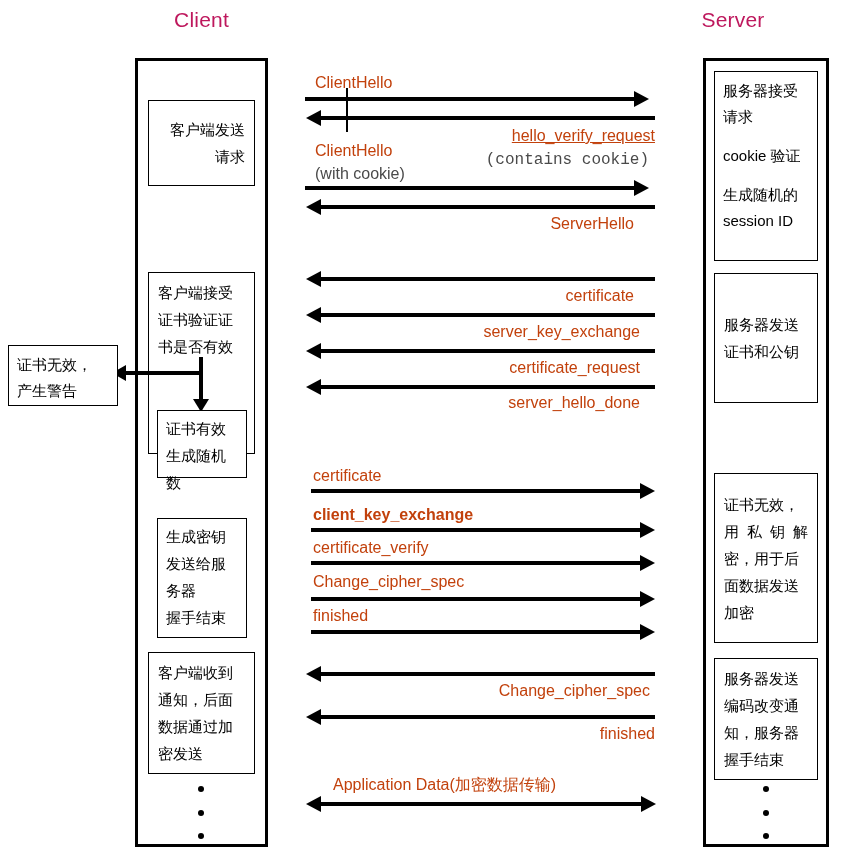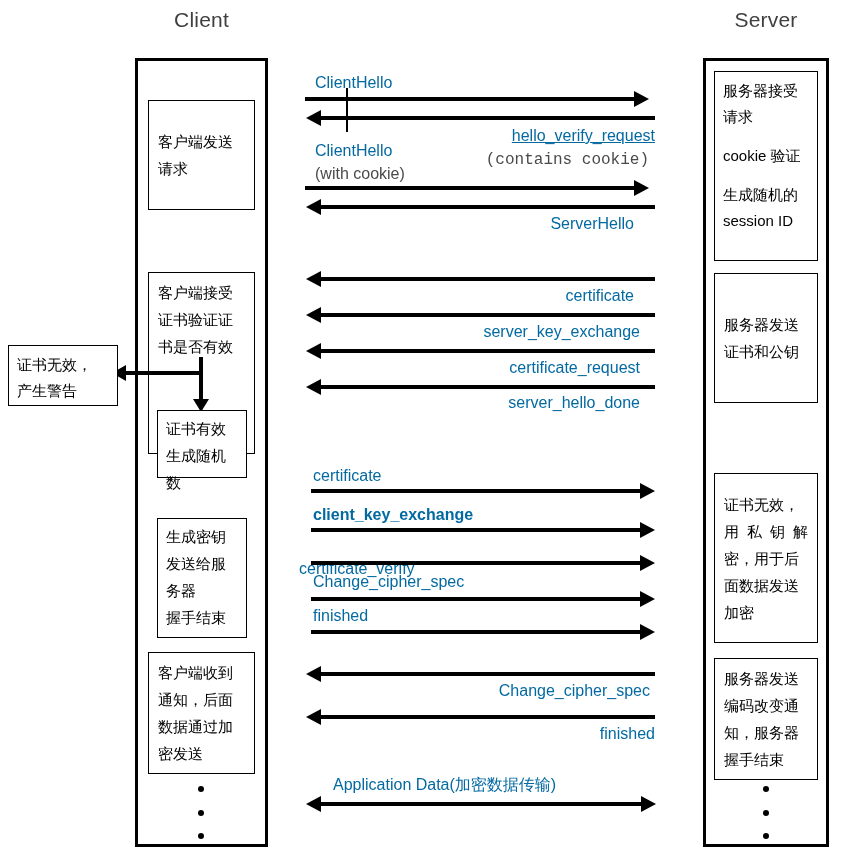--- a/index.html
+++ b/index.html
@@ -2,21 +2,21 @@
 <html><head>
 <meta charset="utf-8">
 <style>
   html,body{margin:0;padding:0;background:#ffffff;}
   body{width:857px;height:861px;position:relative;
        font-family:"Liberation Sans","DejaVu Sans",sans-serif;
        color:#000000;overflow:hidden;}
   .abs{position:absolute;}
 
   
-  .col-title{font-size:21px;color:#404040;text-align:center;letter-spacing:.2px;}
+  .col-title{font-size:21px;color:#be185d;text-align:center;letter-spacing:.2px;}
 
   
   .lifeline{border:3px solid #000;box-sizing:border-box;background:#fff;}
 
   
   .note{border:1.5px solid #000;box-sizing:border-box;background:#fff;
         font-size:15px;line-height:27px;color:#000;padding:6px 9px;}
   .note.center-h{display:flex;flex-direction:column;justify-content:center;}
   .note .ln{display:block;white-space:nowrap;}
   .note .ln.just{display:flex;justify-content:space-between;}
@@ -25,45 +25,45 @@
   .alertbox{border:1.5px solid #000;box-sizing:border-box;background:#fff;
             font-size:15px;line-height:26px;padding:6px 8px;}
 
   
   .msg-line{background:#000;height:4px;}
   .arrow-head{width:0;height:0;border-top:8px solid transparent;
               border-bottom:8px solid transparent;}
   .head-right{border-left:15px solid #000;}
   .head-left{border-right:15px solid #000;}
 
-  .msg-label{font-size:16px;color:#0369a1;white-space:nowrap;line-height:20px;}
+  .msg-label{font-size:16px;color:#c2410c;white-space:nowrap;line-height:20px;}
   .msg-label.sub{color:#4a4a4a;}
 
   .tick{background:#000;width:1.5px;}
 
   
   .dot{width:6px;height:6px;border-radius:50%;background:#000;}
 
   
   .branch-v{background:#000;width:3.5px;}
   .branch-h{background:#000;height:3.5px;}
   .branch-head-down{width:0;height:0;border-left:8px solid transparent;
                     border-right:8px solid transparent;border-top:13px solid #000;}
   .branch-head-left{width:0;height:0;border-top:8px solid transparent;
                     border-bottom:8px solid transparent;border-right:14px solid #000;}
 </style>
 </head>
 <body>
 
 <div class="abs col-title" style="left:135px;top:8px;width:133px;">Client</div>
-<div class="abs col-title" style="left:703px;top:8px;width:126px;">Server</div>
+<div class="abs col-title" style="left:670px;top:8px;width:126px;">Server</div>
 
 <div class="abs lifeline" style="left:135px;top:58px;width:133px;height:789px;"></div>
 
-<div class="abs note center-h" style="left:148px;top:100px;width:107px;height:110px;">
+<div class="abs note center-h" style="left:148px;top:100px;width:107px;height:86px;text-align:right;">
   <span class="ln">客户端发送</span>
   <span class="ln">请求</span>
 </div>
 
 <div class="abs note" style="left:148px;top:272px;width:107px;height:182px;">
   <span class="ln">客户端接受</span>
   <span class="ln">证书验证证</span>
   <span class="ln">书是否有效</span>
 </div>
 
@@ -182,21 +182,21 @@
 <div class="abs msg-label" style="left:640px;top:393px;transform:translateX(-100%);">server_hello_done</div>
 
 <div class="abs msg-label" style="left:313px;top:466px;">certificate</div>
 <div class="abs msg-line" style="left:311px;top:489px;width:333px;"></div>
 <div class="abs arrow-head head-right" style="left:640px;top:483px;"></div>
 
 <div class="abs msg-label" style="left:313px;top:505px;font-weight:bold;">client_key_exchange</div>
 <div class="abs msg-line" style="left:311px;top:528px;width:333px;"></div>
 <div class="abs arrow-head head-right" style="left:640px;top:522px;"></div>
 
-<div class="abs msg-label" style="left:299px;top:538px;margin-top:21px;">certificate_verify</div>
+<div class="abs msg-label" style="left:313px;top:538px;">certificate_verify</div>
 <div class="abs msg-line" style="left:311px;top:561px;width:333px;"></div>
 <div class="abs arrow-head head-right" style="left:640px;top:555px;"></div>
 
 <div class="abs msg-label" style="left:313px;top:572px;">Change_cipher_spec</div>
 <div class="abs msg-line" style="left:311px;top:597px;width:333px;"></div>
 <div class="abs arrow-head head-right" style="left:640px;top:591px;"></div>
 
 <div class="abs msg-label" style="left:313px;top:606px;">finished</div>
 <div class="abs msg-line" style="left:311px;top:630px;width:333px;"></div>
 <div class="abs arrow-head head-right" style="left:640px;top:624px;"></div>

